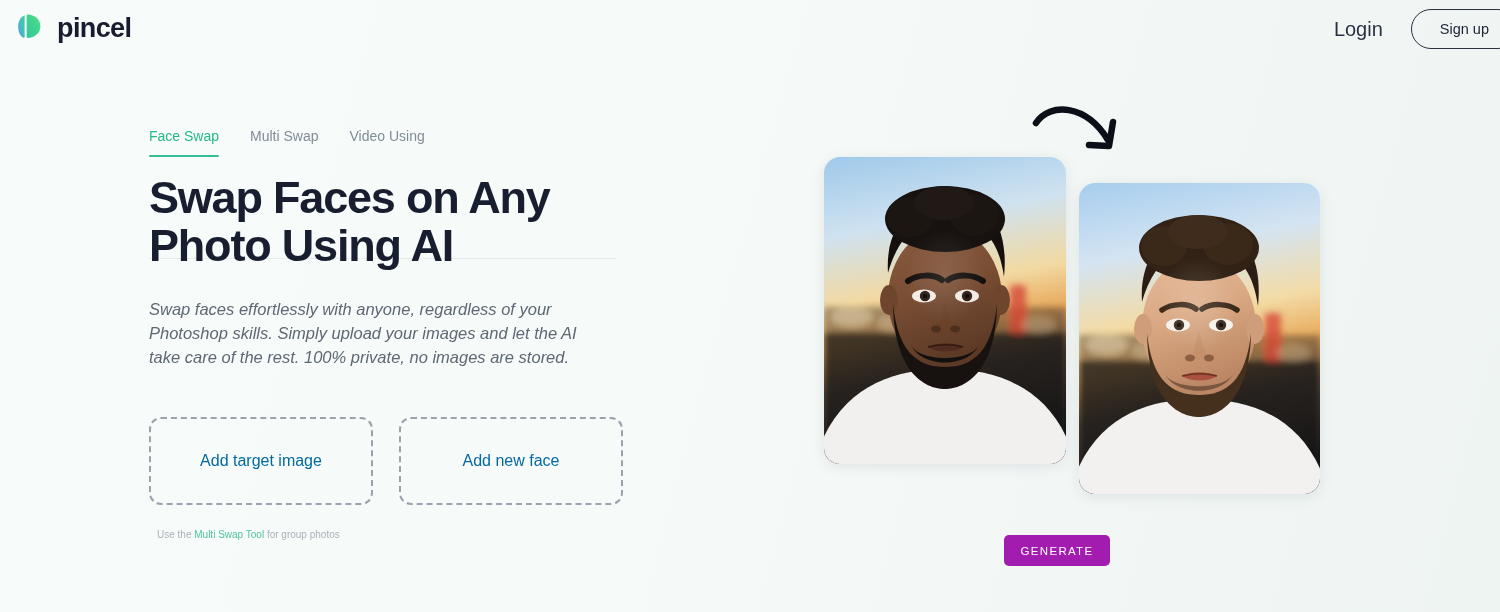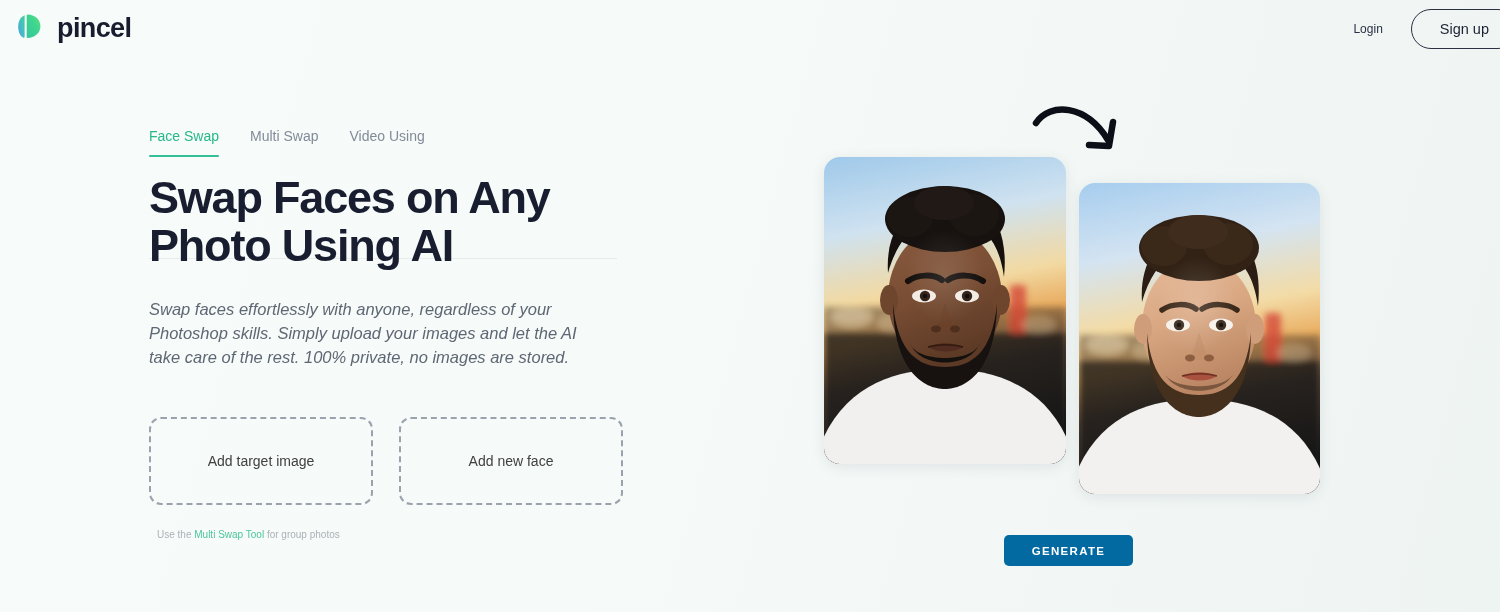--- a/index.html
+++ b/index.html
@@ -15,21 +15,21 @@
   
   .header { position:absolute; top:0; left:0; width:1500px; height:57px; display:flex; align-items:center; }
   .brand { display:flex; align-items:center; gap:9px; margin-left:14px; }
   .brand-mark { width:34px; height:34px; display:block; }
   .brand-name { font-size:27px; font-weight:bold; letter-spacing:-0.6px; color:#171d2e; line-height:1; }
 
   .nav { display:flex; align-items:center; gap:37px; margin-left:40px; }
   .nav-link { font-size:14.5px; color:#2a3145; font-weight:500; cursor:pointer; white-space:nowrap; }
 
   .header-right { position:absolute; right:-18px; top:9px; display:flex; align-items:center; gap:22px; }
-  .login-link { font-size:12px; color:#2a3145; font-weight:500; cursor:pointer; padding:4px 6px; }
+  .login-link { font-size:20px; color:#2a3145; font-weight:500; cursor:pointer; padding:4px 6px; }
   .signup-btn {
     font-size:14.5px; color:#1c2233; font-weight:500;
     border:1.6px solid #2b3042; border-radius:24px;
     padding:11px 28px; background:transparent; cursor:pointer; white-space:nowrap;
   }
 
   
   .left-col { position:absolute; left:149px; top:112px; width:470px; }
 
   .tabs { display:flex; align-items:flex-end; gap:0; position:relative; }
@@ -49,42 +49,42 @@
 
   .lede {
     position:absolute; left:0; top:186px; width:452px;
     font-size:16.5px; line-height:1.45; color:#5e6774;font-style:italic;
   }
 
   .uploads { position:absolute; left:0; top:305px; display:flex; gap:26px; }
   .upload-box {
     width:224px; height:88px; border:2px dashed #9aa2ad; border-radius:12px;
     display:flex; align-items:center; justify-content:center;
-    font-size:14px; color:#404040; background:transparent; cursor:pointer;
+    font-size:16px; color:#0369a1; background:transparent; cursor:pointer;
   }
 
   .hint { position:absolute; left:8px; top:417px; font-size:10px; color:#aab2b9; }
   .hint-link { color:#4cc79b; cursor:pointer; }
 
   
   .photo {
     position:absolute; border-radius:16px; overflow:hidden;
     box-shadow:0 3px 14px rgba(40,60,80,.10);
   }
   .photo-a { left:824px; top:157px; width:242px; height:307px; }
   .photo-b { left:1079px; top:183px; width:241px; height:311px; }
 
   .photo svg { display:block; width:100%; height:100%; }
 
   .arrow { position:absolute; left:1028px; top:96px; width:126px; height:72px; }
 
   .generate-btn {
-    position:absolute; left:1004px; top:535px; width:129px; height:31px;
-    background:#0369a1; color:#ffffff; border:none; border-radius:5px;
-    font-size:11.5px; font-weight:bold; letter-spacing:1.3px;
+    position:absolute; left:1004px; top:535px; width:106px; height:31px;
+    background:#a21caf; color:#ffffff; border:none; border-radius:5px;
+    font-size:11.5px; font-weight:normal; letter-spacing:1.3px;
     cursor:pointer; font-family:"Liberation Sans", sans-serif;
   }
 </style>
 </head>
 <body>
 
 <div class="page">
 
   <header class="header">
 

